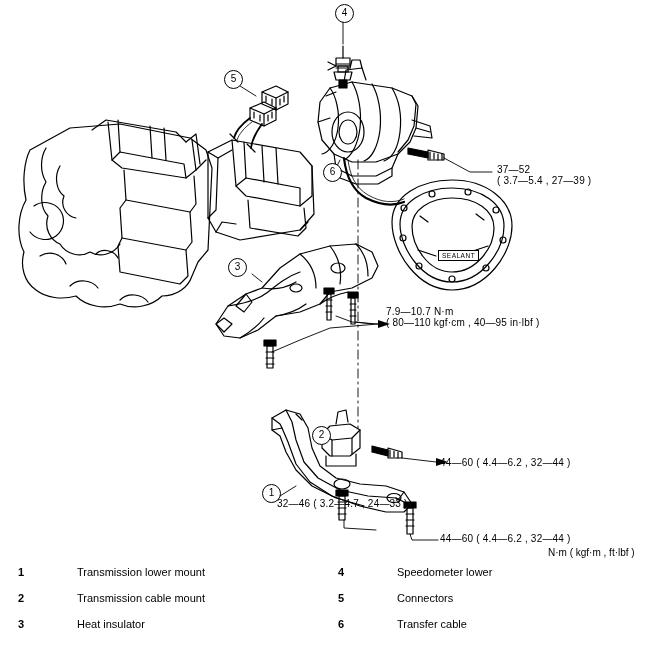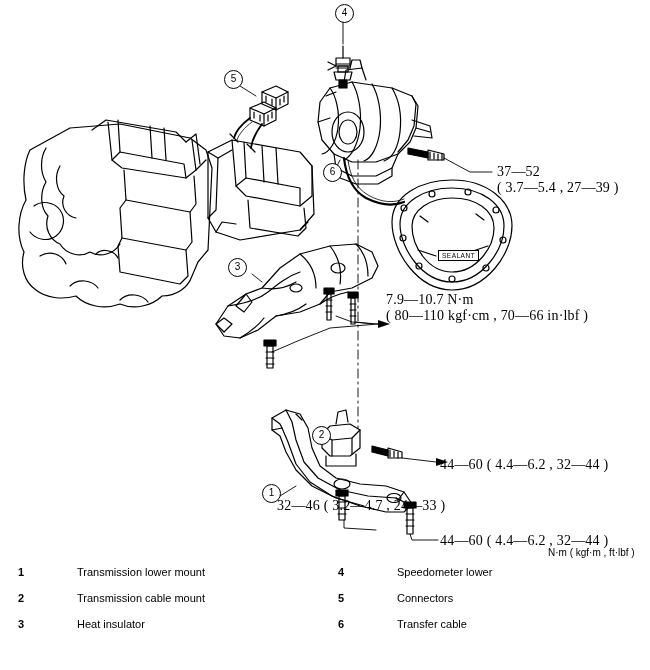--- a/index.html
+++ b/index.html
@@ -34,22 +34,22 @@
     border: 1.2px solid #000;
     border-radius: 50%;
     background: #fff;
     font-size: 10px;
     line-height: 16px;
     text-align: center;
     font-family: "Liberation Sans", sans-serif;
   }
   .spec {
     position: absolute;
-    font-size: 14px;
-    font-family: Liberation Serif, serif;
+    font-size: 10px;
+    font-family: Liberation Sans, sans-serif;
     white-space: nowrap;
     letter-spacing: 0.2px;
   }
   .spec .l2 { display: block; text-align: center; }
   .unit-note {
     position: absolute;
     font-size: 10px;
     font-family: "Liberation Sans", sans-serif;
     white-space: nowrap;
   }
@@ -319,23 +319,23 @@
   <div class="callout-num" style="left:312px; top:426px;">2</div>
   <div class="callout-num" style="left:262px; top:484px;">1</div>
 
   <div class="sealant-label" style="left:438px; top:250px;">SEALANT</div>
 
   <div class="spec" style="left:497px; top:164px;">
     <span>37—52</span>
     <span class="l2">( 3.7—5.4 , 27—39 )</span>
   </div>
 
-  <div class="spec" style="left:386px; top:292px;">
+  <div class="spec" style="left:386px; top:306px;">
     <span>7.9—10.7 N·m</span>
-    <span class="l2">( 80—110 kgf·cm , 70—66 in·lbf )</span>
+    <span class="l2">( 80—110 kgf·cm , 40—95 in·lbf )</span>
   </div>
 
   <div class="spec" style="left:440px; top:457px;">
     <span>44—60 ( 4.4—6.2 , 32—44 )</span>
   </div>
 
   <div class="spec" style="left:277px; top:498px;text-align:center;">
     <span>32—46 ( 3.2—4.7 , 24—33 )</span>
   </div>
 

